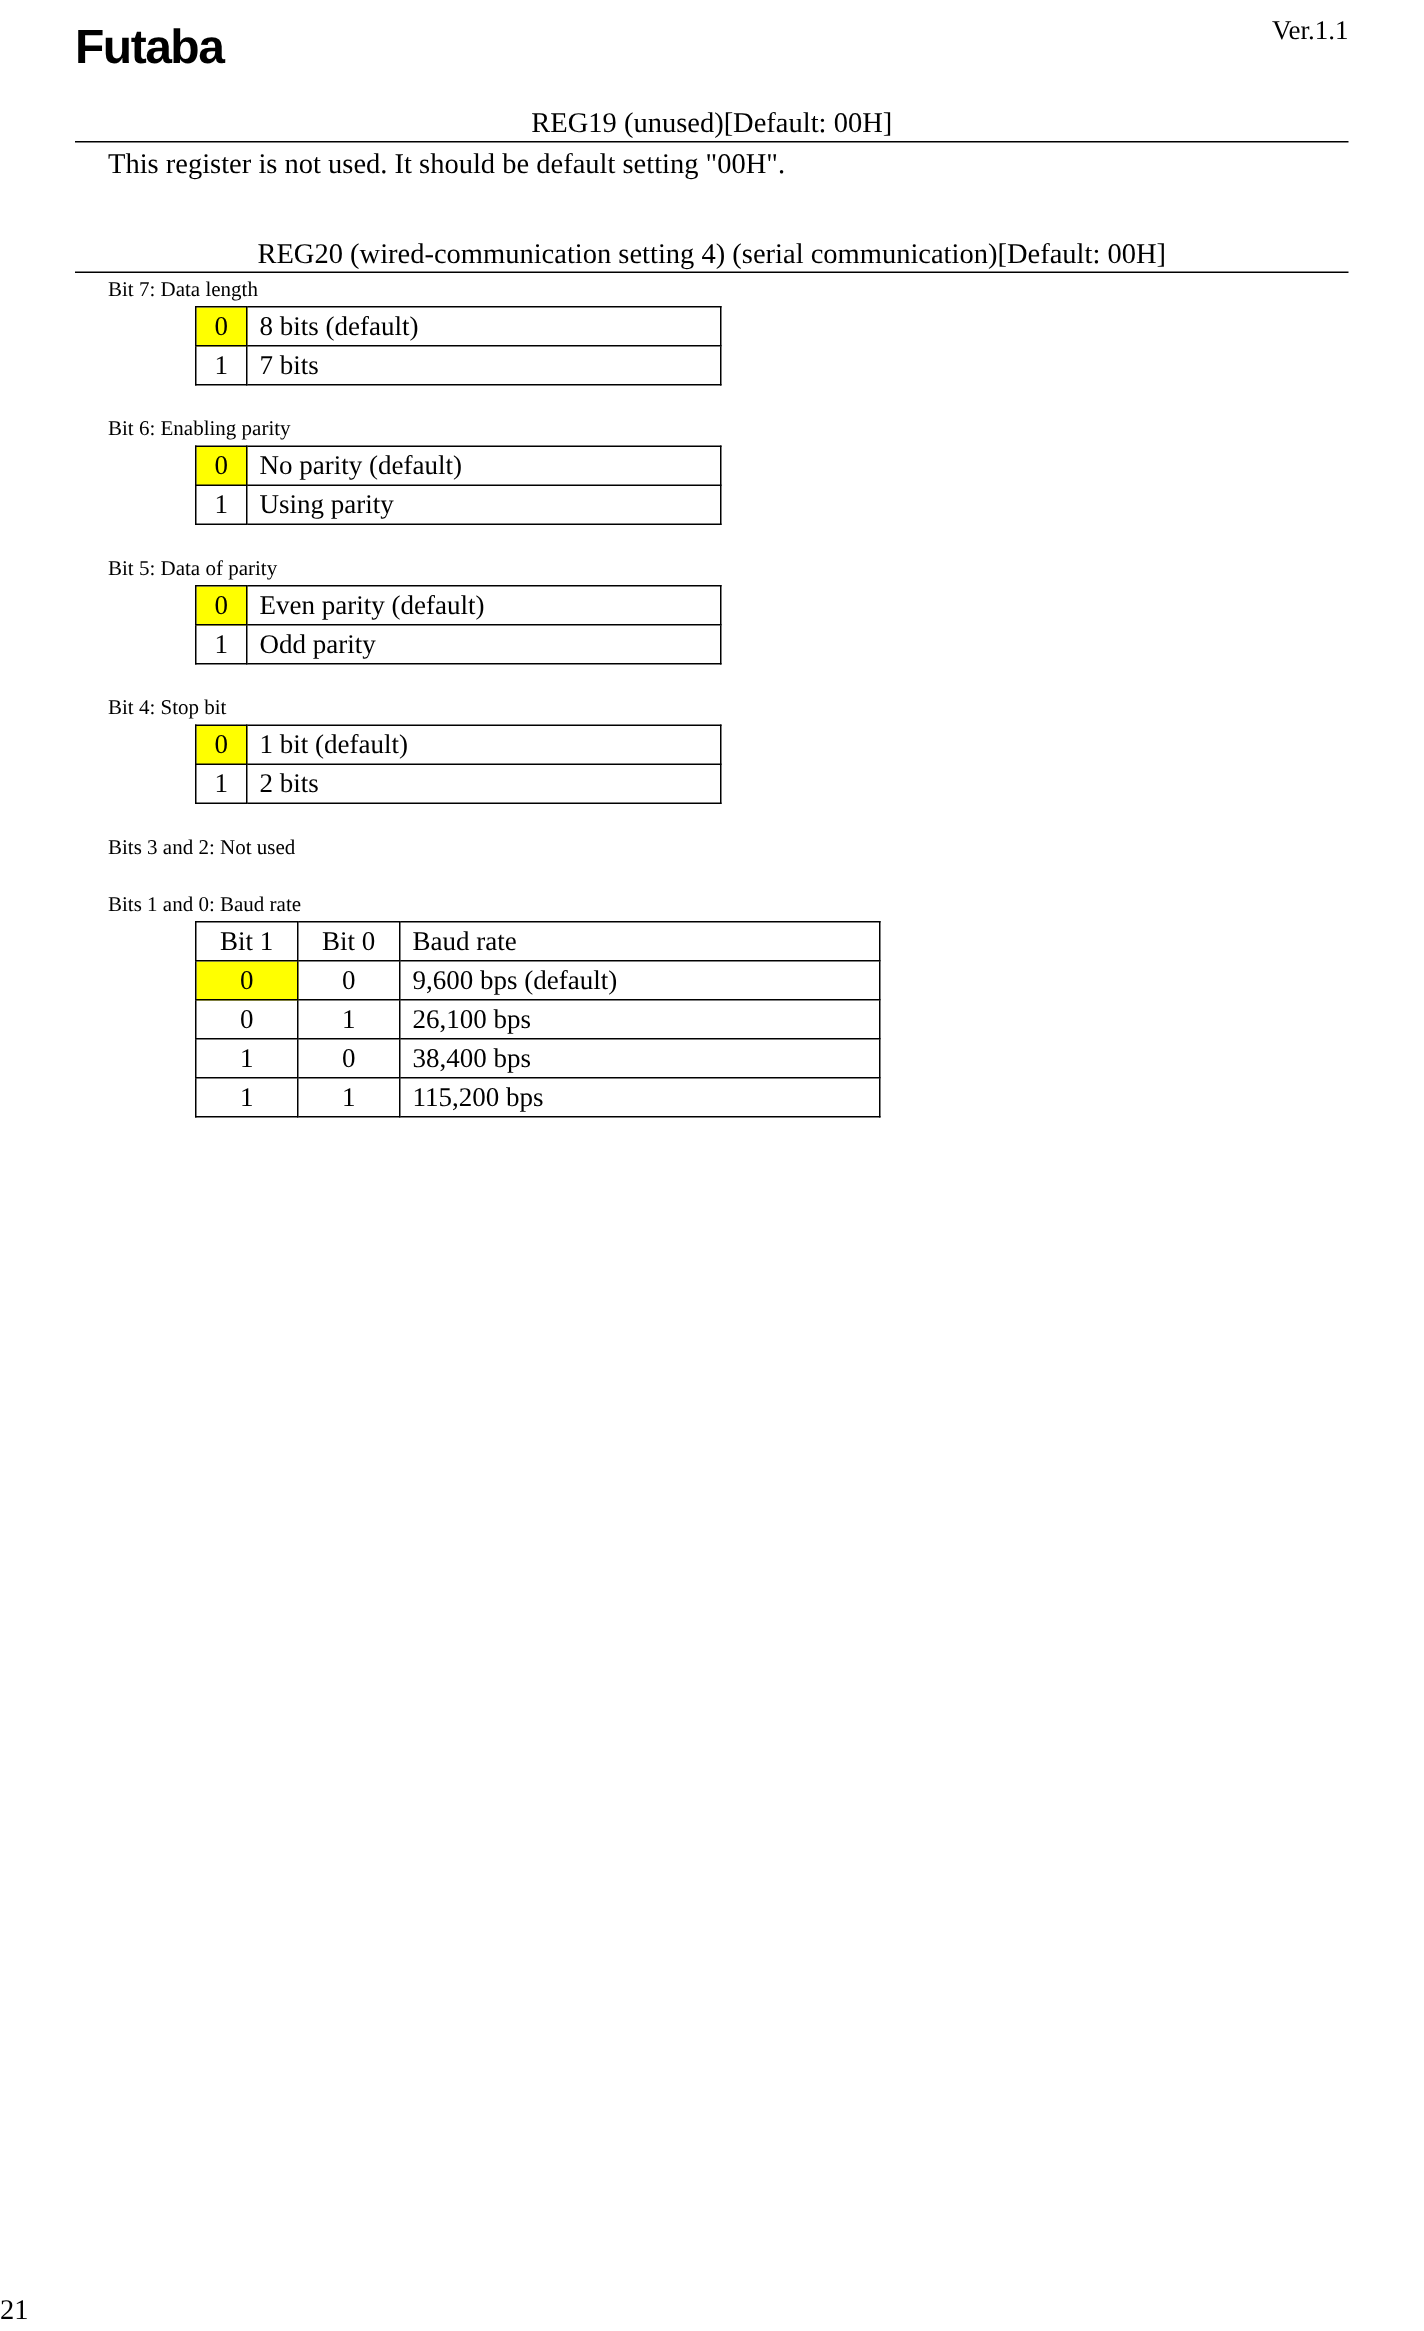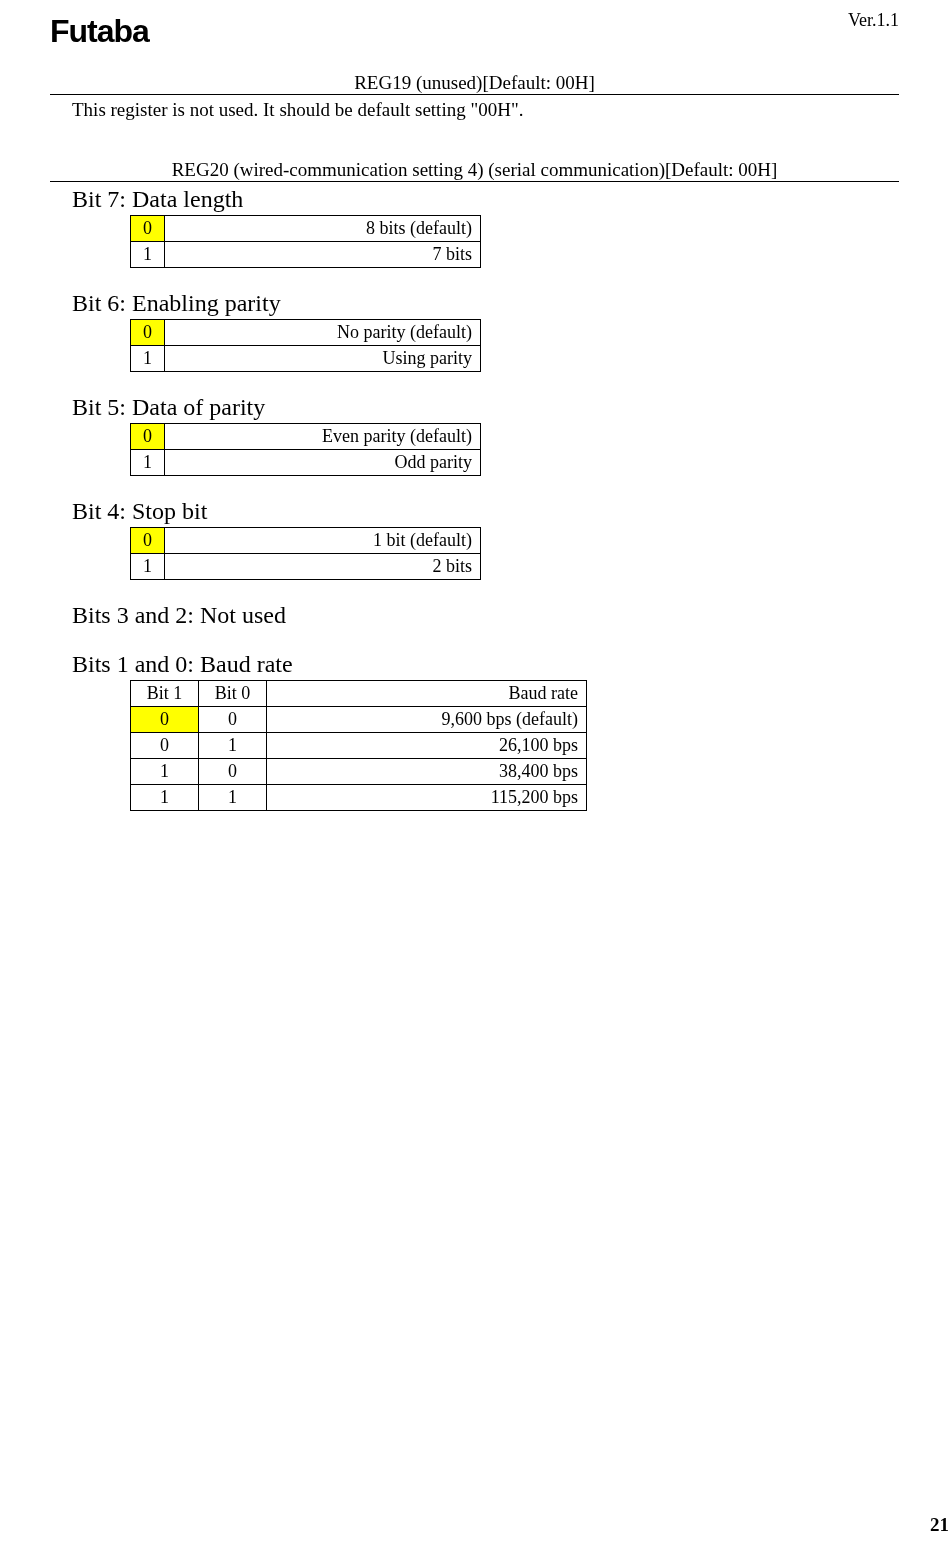--- a/index.html
+++ b/index.html
@@ -40,51 +40,50 @@
     .reg-right { }
     .reg-body {
       padding-left: 22px;
       margin-bottom: 38px;
       font-size: 19px;
     }
     .bit-section {
       margin-bottom: 22px;
     }
     .bit-title {
-      font-size: 24px;
+      font-size: 14px;
       margin-bottom: 2px;
       font-family: Liberation Serif, serif;
     }
     table.opt {
       border-collapse: collapse;
       margin-left: 58px;
       font-size: 18px;
     }
     table.opt td, table.opt th {
       border: 1px solid #000;
       padding: 2px 8px;
       height: 26px;
       vertical-align: middle;
       font-weight: normal;
-      text-align: right;
+      text-align: left;
     }
     table.opt .col-val { width: 34px; text-align: center; }
     table.opt .col-desc { width: 316px; }
     table.baud .col-b1 { width: 68px; text-align: center; }
     table.baud .col-b0 { width: 68px; text-align: center; }
     table.baud .col-rate { width: 320px; }
     .hl { background: #ffff00; }
     .pagenum {
       position: absolute;
-      bottom: 18px;
+      bottom: 2px;
       left: 0;
       width: 100%;
-      text-align: right;
+      text-align: left;
       font-size: 19px;
-      font-weight: bold;
     }
   </style>
 </head>
 <body>
 
 <div class="page">
   <div class="version">Ver.1.1</div>
   <div class="logo">Futaba</div>
 
   <div class="reg-header">

